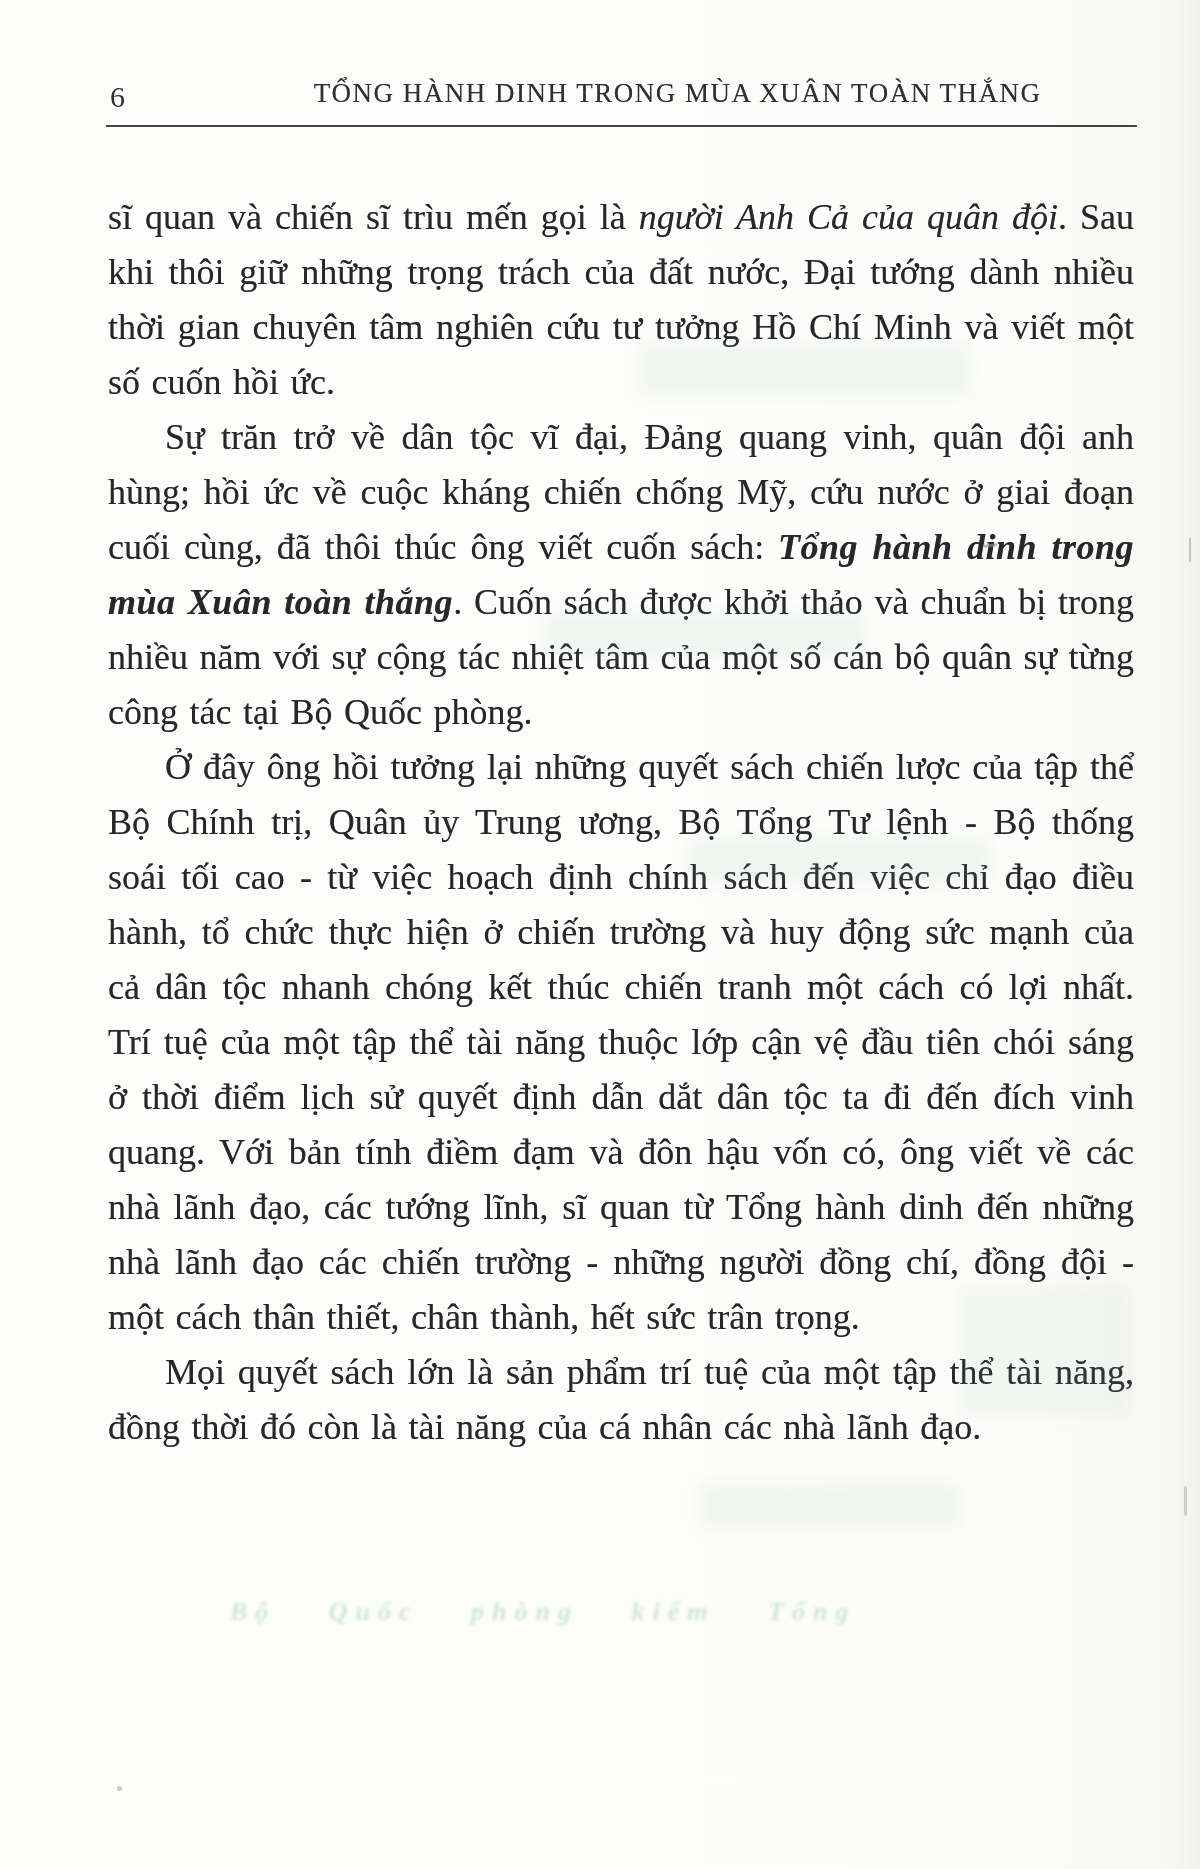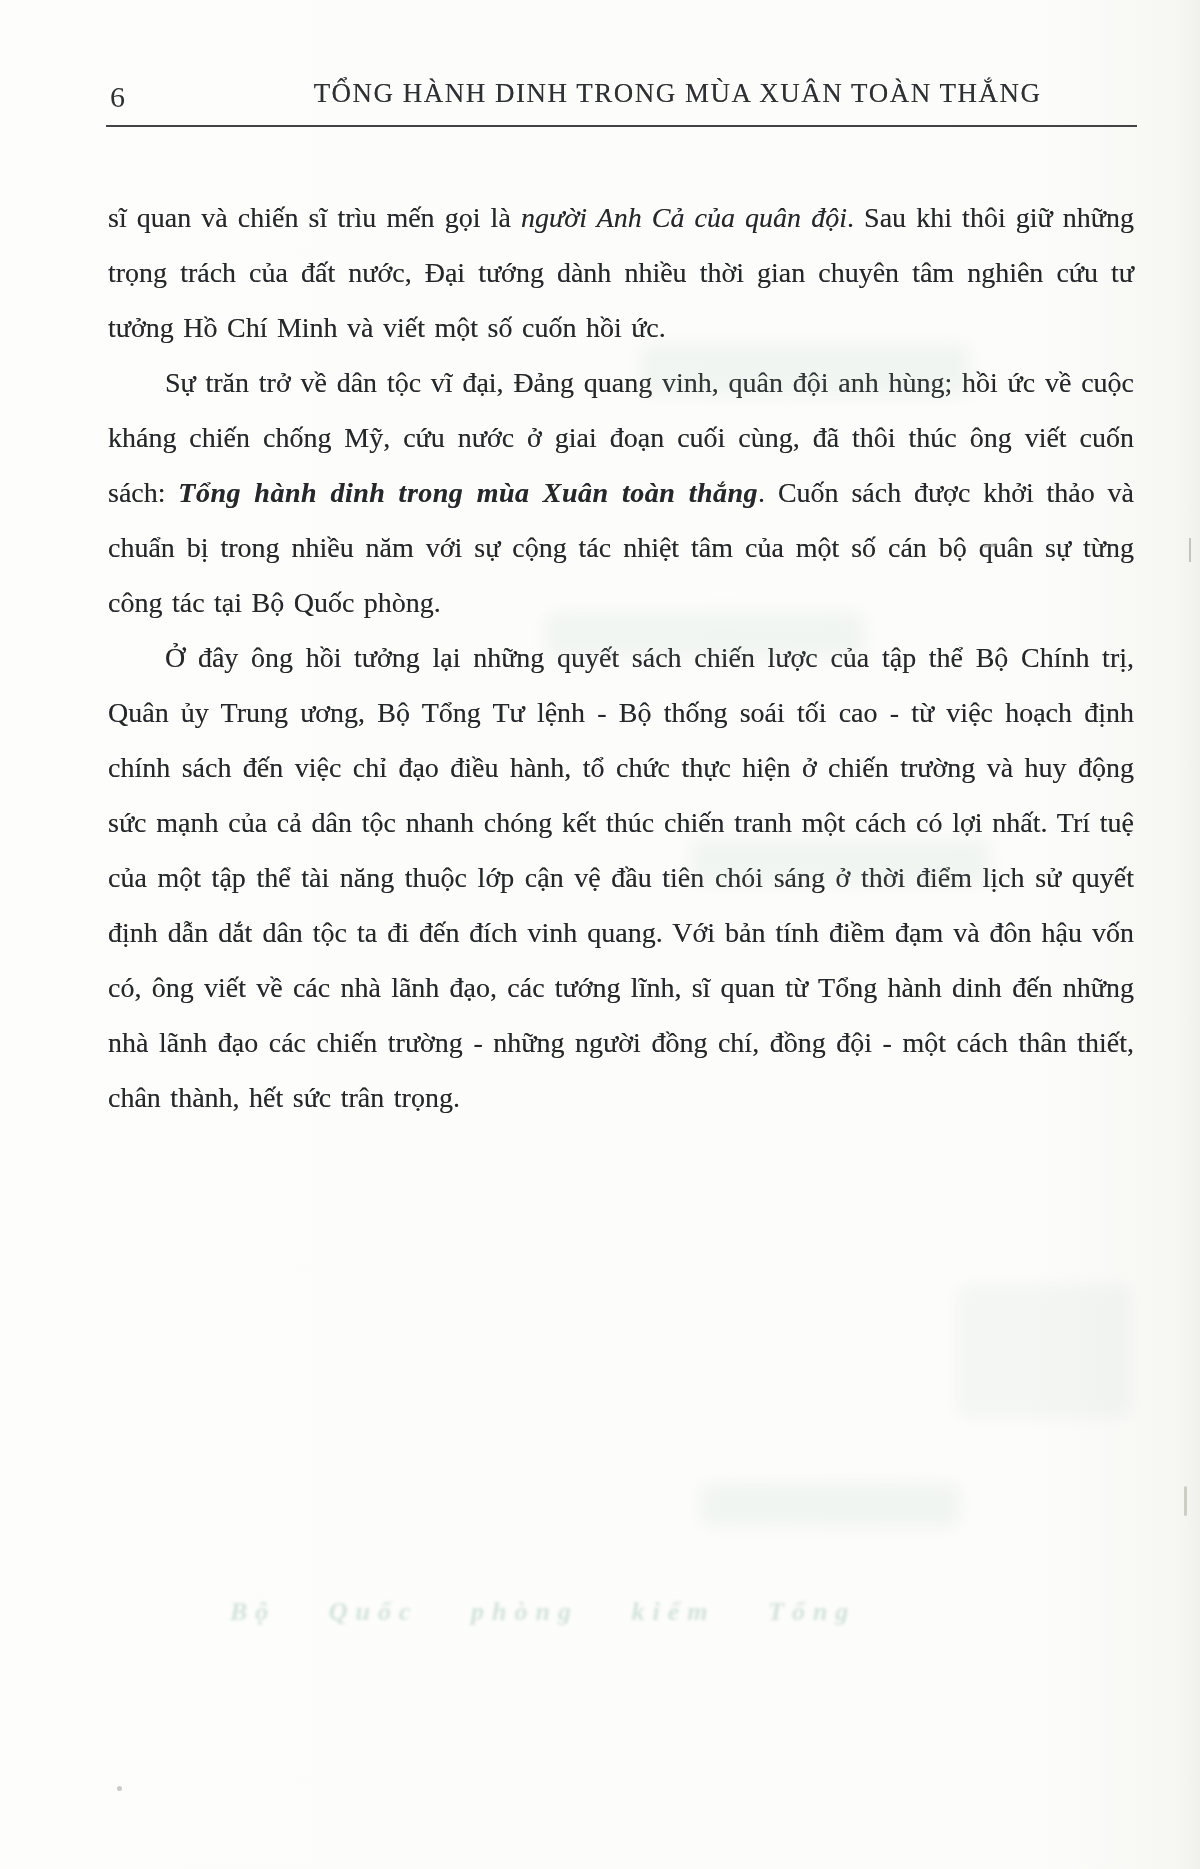--- a/index.html
+++ b/index.html
@@ -32,21 +32,21 @@
     text-align:center;
     font-size:27px;
     letter-spacing:1.5px;
     color:#2e3033;
     white-space:nowrap;
     text-shadow:0 0 .5px rgba(46,48,51,.55);
   }
   
   .body-text{
     position:absolute;left:108px;top:190px;width:1026px;
-    font-size:28px;line-height:55px;
+    font-size:36px;line-height:55px;
     color:var(--ink);
     text-align:justify;
     word-spacing:2.5px;
     text-shadow:0 0 .4px rgba(38,39,42,.5);
   }
   .body-text p{margin:0;text-indent:57px;}
   .body-text p.no-indent{text-indent:0;}
   .phrase{font-style:italic;}
   .book-title{font-style:italic;font-weight:bold;letter-spacing:.5px;}
   
@@ -79,20 +79,21 @@
   </div>
 
   <div class="body-text">
     <p class="no-indent"><span>sĩ quan và chiến sĩ trìu mến gọi là </span><em class="phrase">người Anh Cả của quân đội</em><span>. Sau khi thôi giữ những trọng trách của đất nước, Đại tướng dành nhiều thời gian chuyên tâm nghiên cứu tư tưởng Hồ Chí Minh và viết một số cuốn hồi ức.</span></p>
 
     <p><span>Sự trăn trở về dân tộc vĩ đại, Đảng quang vinh, quân đội anh hùng; hồi ức về cuộc kháng chiến chống Mỹ, cứu nước ở giai đoạn cuối cùng, đã thôi thúc ông viết cuốn sách: </span><strong class="book-title">Tổng hành dinh trong mùa Xuân toàn thắng</strong><span>. Cuốn sách được khởi thảo và chuẩn bị trong nhiều năm với sự cộng tác nhiệt tâm của một số cán bộ quân sự từng công tác tại Bộ Quốc phòng.</span></p>
 
 
     <p>Ở đây ông hồi tưởng lại những quyết sách chiến lược của tập thể Bộ Chính trị, Quân ủy Trung ương, Bộ Tổng Tư lệnh - Bộ thống soái tối cao - từ việc hoạch định chính sách đến việc chỉ đạo điều hành, tổ chức thực hiện ở chiến trường và huy động sức mạnh của cả dân tộc nhanh chóng kết thúc chiến tranh một cách có lợi nhất. Trí tuệ của một tập thể tài năng thuộc lớp cận vệ đầu tiên chói sáng ở thời điểm lịch sử quyết định dẫn dắt dân tộc ta đi đến đích vinh quang. Với bản tính điềm đạm và đôn hậu vốn có, ông viết về các nhà lãnh đạo, các tướng lĩnh, sĩ quan từ Tổng hành dinh đến những nhà lãnh đạo các chiến trường - những người đồng chí, đồng đội - một cách thân thiết, chân thành, hết sức trân trọng.</p>
 
+    <p>Mọi quyết sách lớn là sản phẩm trí tuệ của một tập thể tài năng, đồng thời đó còn là tài năng của cá nhân các nhà lãnh đạo.</p>
   </div>
 
   <div class="showthrough-line">Bộ Quốc phòng kiểm Tổng</div>
   <div class="smudge s1"></div>
   <div class="smudge s2"></div>
   <div class="smudge s3"></div>
   <div class="smudge s4"></div>
   <div class="smudge s5"></div>
   <div class="speck dash"></div>
   <div class="speck dot"></div>

